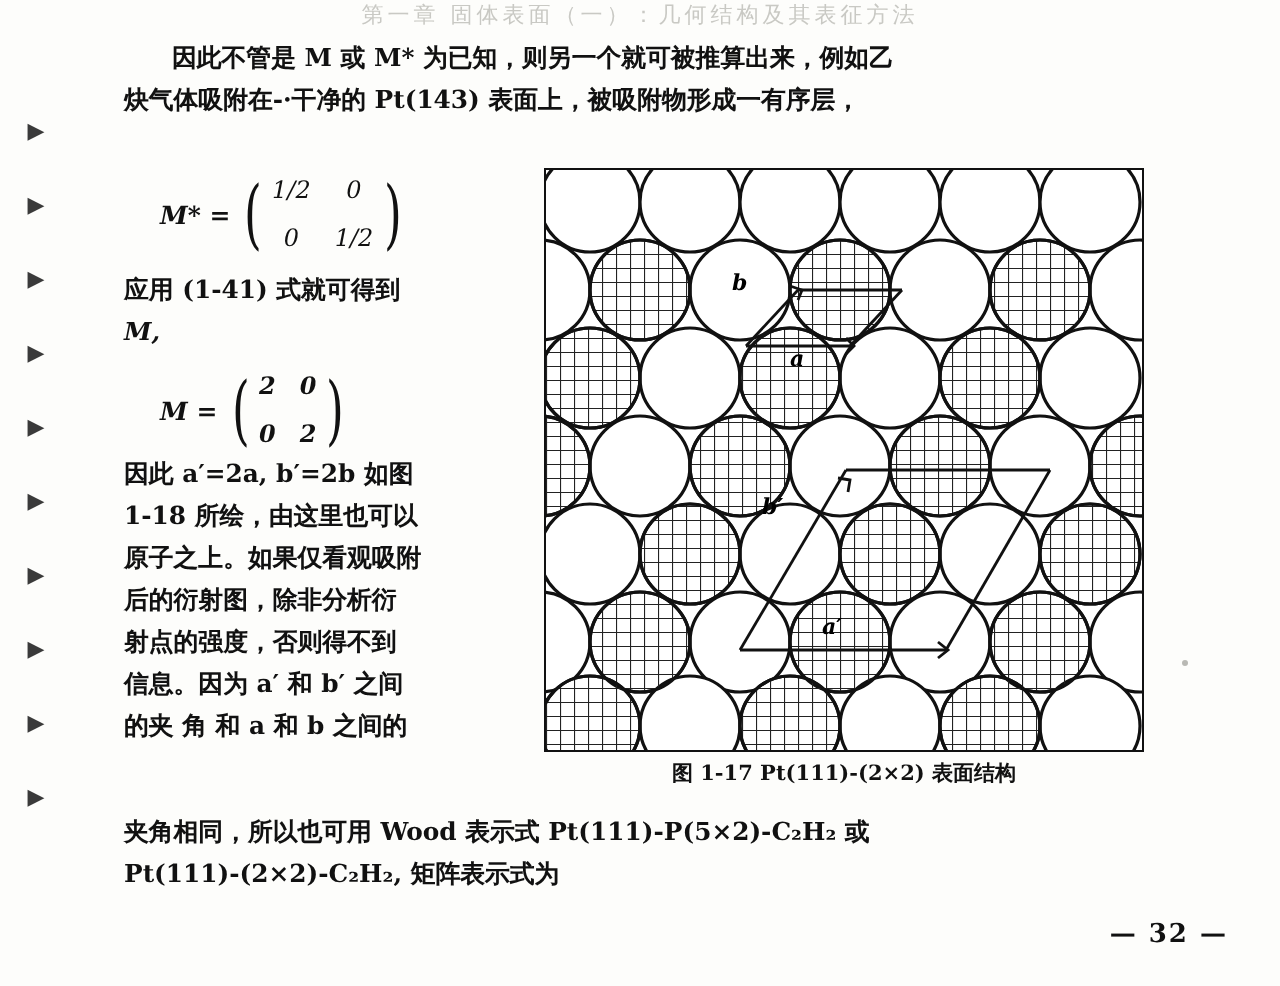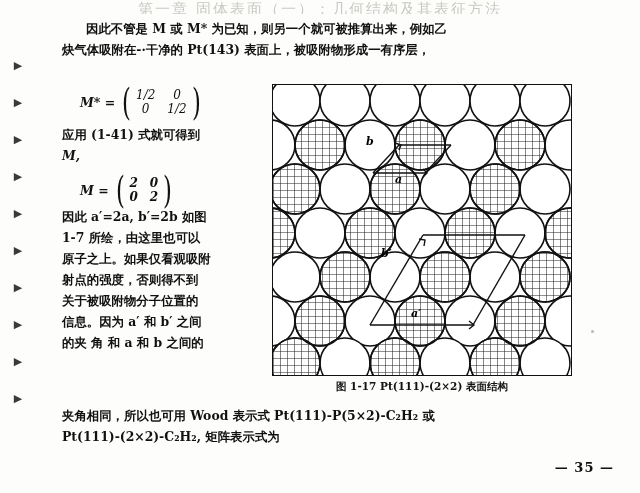--- a/index.html
+++ b/index.html
@@ -21,21 +21,21 @@
     background: #fdfdfb;
   }
   
   .top-strip {
     position: absolute;
     top: 0;
     left: 0;
     right: 0;
     height: 14px;
     text-align: center;
-    font-size: 15px;
+    font-size: 11px;
     color: #c9c9c4;
     letter-spacing: 2px;
     overflow: hidden;
     white-space: nowrap;
   }
   
   .margin-marks {
     position: absolute;
     left: 8px;
     top: 60px;
@@ -93,21 +93,21 @@
   .paren {
     font-size: 38px;
     line-height: 26px;
     font-family: "DejaVu Serif", serif;
     transform: scaleX(0.6);
     display: inline-block;
   }
   .mat-body {
     display: inline-grid;
     grid-template-columns: auto auto;
-    gap: 0px 12px;
+    gap: 10px 12px;
     font-size: 12px;
     line-height: 14px;
     text-align: center;
     padding: 0 2px;
   }
   .mat-body span {
     font-style: italic;
   }
   
   .figure {
@@ -204,24 +204,24 @@
           <span>0</span>
           <span>0</span>
           <span>2</span>
         </span>
         <span class="paren">)</span>
       </span>
     </div>
 
     <div style="margin-top:2px;">
       <div class="para-line">因此 a′=2a, b′=2b 如图</div>
-      <div class="para-line">1-7 所绘，由这里也可以</div>
+      <div class="para-line">1-18 所绘，由这里也可以</div>
       <div class="para-line">原子之上。如果仅看观吸附</div>
+      <div class="para-line">后的衍射图，除非分析衍</div>
       <div class="para-line">射点的强度，否则得不到</div>
-      <div class="para-line">关于被吸附物分子位置的</div>
       <div class="para-line">信息。因为 a′ 和 b′ 之间</div>
       <div class="para-line">的夹 角 和 a 和 b 之间的</div>
     </div>
   </div>
 
   <div class="text-wide" style="top: 405px;">
     <div class="para-line">夹角相同，所以也可用 Wood 表示式 Pt(111)-P(5×2)-C₂H₂ 或</div>
     <div class="para-line">Pt(111)-(2×2)-C₂H₂, 矩阵表示式为</div>
   </div>
 
@@ -338,14 +338,14 @@
       </g>
       <text x="108" y="172" font-size="11" font-style="italic" font-weight="bold">b′</text>
       <text x="138" y="232" font-size="11" font-style="italic" font-weight="bold">a′</text>
     </svg>
   </div>
 
   <div class="fig-caption">图 1-17   Pt(111)-(2×2) 表面结构</div>
 
   <div class="corner-dot"></div>
 
-  <div class="page-number">— 35 —</div>
+  <div class="page-number">— 32 —</div>
 </div>
 
 </body></html>

